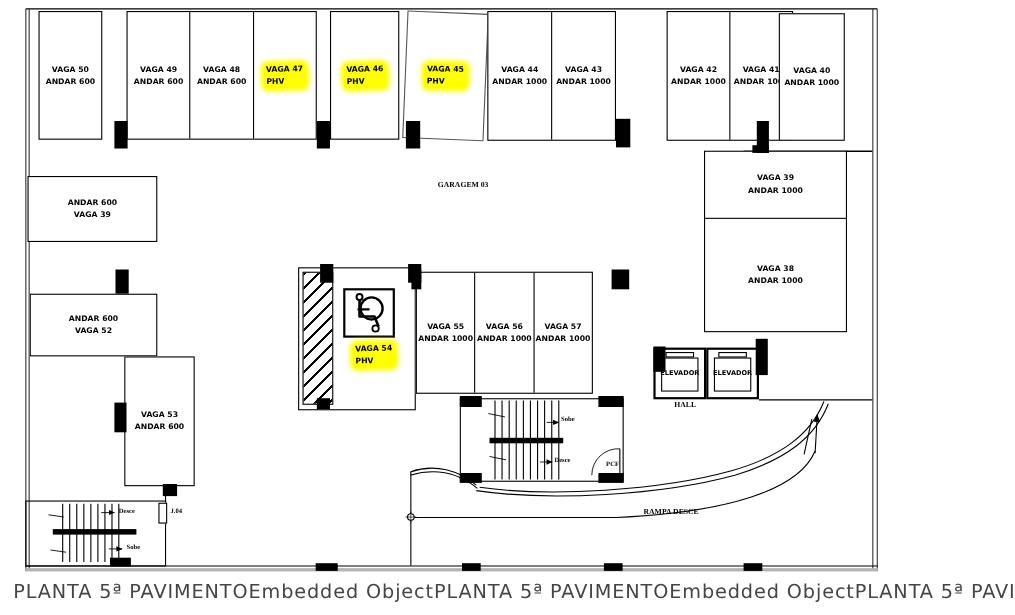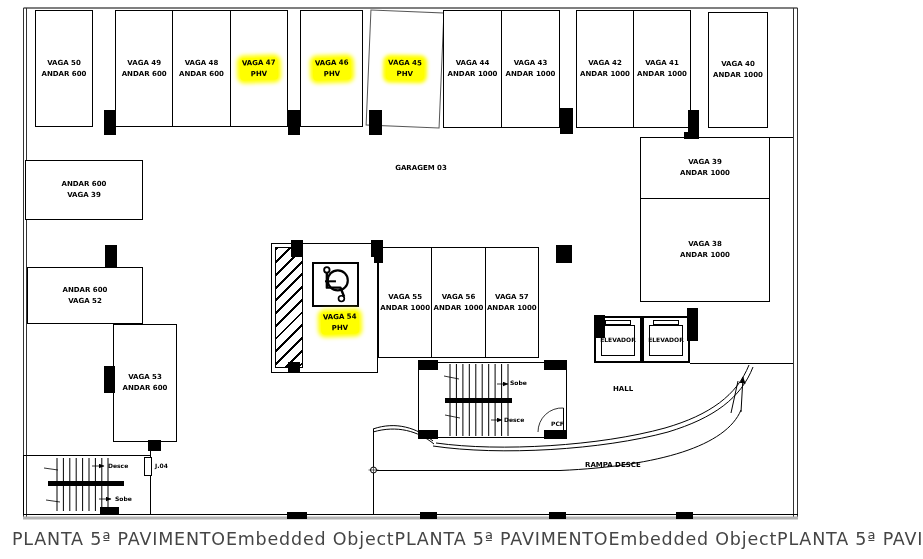--- a/index.html
+++ b/index.html
@@ -11,24 +11,24 @@
   .abs { position:absolute; }
   svg.layer { position:absolute; left:0; top:0; width:923px; height:559px; }
   .box { position:absolute; border:1px solid #000; background:#fff; }
   .box.thin { border-color:#555; }
   .cells { display:flex; width:100%; height:100%; }
   .cell { flex:1; display:flex; flex-direction:column; align-items:center; justify-content:center; border-left:1px solid #000; }
   .cell:first-child { border-left:none; }
   .rows { display:flex; flex-direction:column; width:100%; height:100%; }
   .rowcell { display:flex; flex-direction:column; align-items:center; justify-content:center; border-top:1px solid #000; }
   .rowcell:first-child { border-top:none; }
-  .lbl { font-size:7px; font-weight:bold; line-height:1.55; color:#000; text-align:center; white-space:nowrap; }
+  .lbl { font-size:7px; font-weight:bold; line-height:1.55; color:#000; text-align:left; white-space:nowrap; }
   .hl { display:inline-block; background:#ffff00; box-shadow:0 0 4px 3px #ffff00; border-radius:4px; padding:0 2px; transform:rotate(-1.5deg); }
   .col { position:absolute; background:#000; }
-  .tag { position:absolute; font-size:7px; font-weight:bold; color:#000; white-space:nowrap; }
+  .tag { position:absolute; font-size:7px; font-weight:bold; color:#000; white-space:nowrap;font-family:Liberation Serif, serif; }
   .tag.small { font-size:6px; }
   .hatch {
     position:absolute; border:1px solid #000; background:
     repeating-linear-gradient(135deg, #000 0 2px, #fff 2px 9px);
   }
   .elev { position:absolute; border:2px solid #000; background:#fff; }
   .elev .car { position:absolute; left:5px; top:7px; right:5px; bottom:5px; border:1px solid #000; }
   .elev .door { position:absolute; left:9px; top:2px; width:26px; height:5px; border:1px solid #000; background:#fff; }
   .elev .elbl { position:absolute; left:0; right:0; top:18px; text-align:center; font-size:6px; font-weight:bold; letter-spacing:0; }
   .door-j04 { position:absolute; width:8px; height:19px; border:1px solid #000; background:#fff; }
@@ -147,21 +147,21 @@
         <span class="lbl">VAGA 44</span>
         <span class="lbl">ANDAR 1000</span>
       </div>
       <div class="cell">
         <span class="lbl">VAGA 43</span>
         <span class="lbl">ANDAR 1000</span>
       </div>
     </div>
   </div>
 
-  <div class="box" style="left:576px; top:10px; width:115px; height:118px;">
+  <div class="box" style="left:606px; top:10px; width:115px; height:118px;">
     <div class="cells">
       <div class="cell">
         <span class="lbl">VAGA 42</span>
         <span class="lbl">ANDAR 1000</span>
       </div>
       <div class="cell">
         <span class="lbl">VAGA 41</span>
         <span class="lbl">ANDAR 1000</span>
       </div>
     </div>
@@ -258,21 +258,21 @@
   <div class="elev" style="left:594px; top:316px; width:48px; height:47px;">
     <div class="door"></div>
     <div class="car"></div>
     <div class="elbl">ELEVADOR</div>
   </div>
   <div class="elev" style="left:642px; top:316px; width:48px; height:47px;">
     <div class="door"></div>
     <div class="car"></div>
     <div class="elbl">ELEVADOR</div>
   </div>
-  <div class="tag" style="left:613px; top:385px;text-align:right;">HALL</div>
+  <div class="tag" style="left:613px; top:364px;text-align:right;">HALL</div>
 
   <div class="box" style="left:23px; top:455px; width:128px; height:60px; background:transparent;"></div>
   <div class="col" style="left:48px; top:481px; width:76px; height:5px;"></div>
   <div class="col" style="left:100px; top:507px; width:19px; height:8px;"></div>
   <div class="tag small" style="left:108px; top:462px;">Desce</div>
   <div class="tag small" style="left:115px; top:495px;">Sobe</div>
   <div class="door-j04" style="left:144px; top:457px;"></div>
   <div class="tag small" style="left:155px; top:462px;">J.04</div>
 
   <div class="tag" style="left:380px; top:164px; width:82px; text-align:center;">GARAGEM 03</div>

